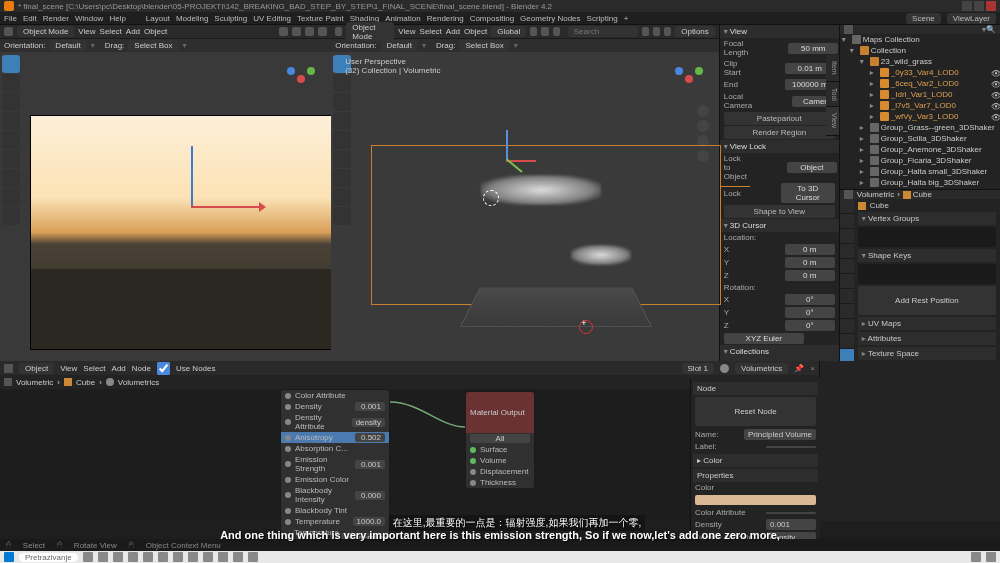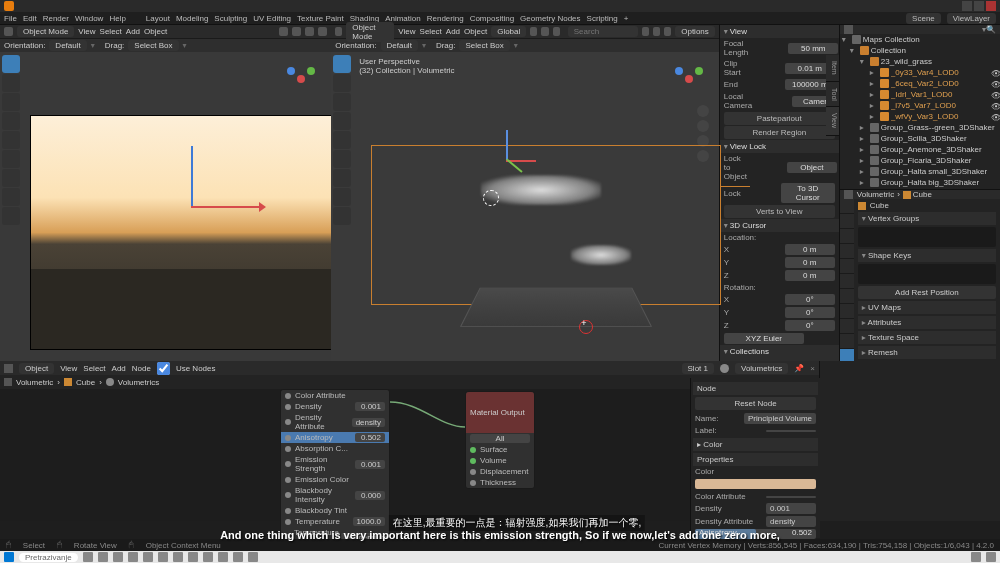--- a/index.html
+++ b/index.html
@@ -43,21 +43,21 @@
 .preview-ground { position: absolute; bottom: 0; left: 0; right: 0; height: 80px; background: #2b2822; }
 
 .nav-gizmo { position: absolute; right: 8px; top: 36px; width: 36px; height: 36px; }
 .nav-gizmo .ball { width: 8px; height: 8px; border-radius: 50%; position: absolute; }
 .nav-gizmo .r { background: #d64b4b; left: 10px; top: 14px; }
 .nav-gizmo .g { background: #64b846; left: 20px; top: 6px; }
 .nav-gizmo .b { background: #4a88e0; left: 0; top: 6px; }
 
 
 .right3d-content { flex: 1; position: relative; background: #3a3a3a; }
-.persp-info { position: absolute; left: 28px; top: 32px; font-size: 8px; color: #ccc; }
+.persp-info { position: absolute; left: 14px; top: 32px; font-size: 8px; color: #ccc; }
 .right3d-content .camera-frame { position: absolute; left: 40px; top: 120px; width: 350px; height: 160px; border: 1px solid #c97f2f; }
 .right3d-content .camera-frame::before { content:""; position:absolute; right:-30px; top:40px; width:30px; height:1px; background:#c97f2f; }
 .clouds { position:absolute; left: 150px; top:150px; width:120px; height:30px; background: radial-gradient(ellipse at center, #ddd 0%, rgba(200,200,200,0.5) 60%, transparent 80%); filter: blur(1px); }
 .clouds.small { left: 240px; top: 220px; width: 60px; height: 20px; }
 .gizmo3d { position:absolute; left:175px; top:135px; }
 .gizmo3d .axz { position:absolute; width:2px; height:30px; background:#5a8fe0; left:0; top:-30px; }
 .gizmo3d .axx { position:absolute; width:30px; height:2px; background:#d64b4b; left:0; top:0; }
 .gizmo3d .axy { position:absolute; width:2px; height:20px; background:#7ac24a; left:0; top:0; transform: rotate(-50deg); transform-origin: top left; }
 .circle-sel { position:absolute; left:152px; top:165px; width:16px; height:16px; border:1px dashed #fff; border-radius:50%; }
 .cursor3d { position:absolute; left:248px; top:295px; width:12px; height:12px; }
@@ -93,21 +93,21 @@
 .props-main { flex:1; background:#232323; display:flex; }
 .props-tabs { width:14px; background:#1a1a1a; display:flex; flex-direction:column; gap:1px; }
 .props-tabs .ptab { width:14px; height:14px; background:#2a2a2a; }
 .props-tabs .ptab.active { background:#3d7fb8; }
 .props-content { flex:1; padding:2px 4px; font-size:8px; overflow-y:auto; }
 .props-content .breadcrumb { display:flex; gap:4px; align-items:center; margin-bottom:2px; }
 .props-content .breadcrumb .cube { width:8px; height:8px; background:#cc8833; }
 .panel-head { background:#2d2d2d; padding:2px 4px; margin:2px 0 1px; }
 .panel-head::before { content:"▾ "; color:#888; }
 .panel-head.collapsed::before { content:"▸ "; }
-.panel-btn { background:#333; padding:2px; text-align:center; border-radius:2px; margin:2px 0; }
+.panel-btn { background:#333; padding:10px; text-align:center; border-radius:2px; margin:2px 0; }
 
 
 .bottom-split { height: 160px; display:flex; background:#1e1e1e; }
 .bottom-left { flex:1; display:flex; flex-direction:column; border-right:1px solid #111; }
 .bottom-right { width:180px; background:#232323; display:flex; flex-direction:column; }
 
 .node-header { height:14px; background:#2a2a2a; display:flex; align-items:center; padding:0 4px; font-size:8px; gap:6px; }
 .node-header .crumb { display:flex; gap:4px; align-items:center; }
 .node-area { flex:1; background:#1d1d1d; position:relative; }
 
@@ -146,20 +146,21 @@
 
 .taskbar { position:absolute; bottom:0; left:0; right:0; height:12px; background:#e8e8e8; display:flex; align-items:center; padding:0 4px; gap:5px; }
 .taskbar .tbicon { width:10px; height:10px; background:#888; border-radius:1px; }
 .taskbar .search { background:#fff; border-radius:6px; padding:0 6px; color:#666; font-size:8px; }
 </style>
 </head>
 <body>
 
 <div class="titlebar">
   <span style="width:10px;height:10px;background:#e87d0d;border-radius:2px;margin-right:4px;"></span>
+  <span>* final_scene [C:\Users\pc\Desktop\blender\05-PROJEKTI\142_BREAKING_BAD_STEP_BY_STEP\1_FINAL_SCENE\final_scene.blend] - Blender 4.2</span>
   <span class="spacer"></span>
   <span class="winbtn"></span>
   <span class="winbtn"></span>
   <span class="winbtn" style="background:#aa3333;"></span>
 </div>
 
 <div class="menubar">
   <span>File</span>
   <span>Edit</span>
   <span>Render</span>
@@ -320,21 +321,21 @@
       <div class="sect-head">View Lock</div>
       <div class="row">
           <label>Lock to Object</label>
           <span class="val">Object</span>
           <span style="color:#888;margin-left:2px;">⌖</span>
         </div>
       <div class="row">
           <label>Lock</label>
           <span class="val">To 3D Cursor</span>
         </div>
-      <div class="btn-row"><span>Verts to View</span></div>
+      <div class="btn-row"><span>Shape to View</span></div>
       <div class="sect-head">3D Cursor</div>
       <div class="row">
           <label>Location:</label>
         </div>
       <div class="row">
           <label>X</label>
           <span class="val">0 m</span>
         </div>
       <div class="row">
           <label>Y</label>
@@ -667,21 +668,20 @@
 </div>
 
 <div class="statusbar">
   <span>🖱</span>
     <span>Select</span>
   <span>🖱</span>
     <span>Rotate View</span>
   <span>🖱</span>
     <span>Object Context Menu</span>
   <span class="spacer"></span>
-  <span>Current Vertex Memory | Verts:856,545 | Faces:634,190 | Tris:754,158 | Objects:1/6,043 | 4.2.0</span>
 </div>
 
 <div class="subtitle-cn">在这里,最重要的一点是：辐射强度,如果我们再加一个零,</div>
 <div class="subtitle-en">And one thing which is very important here is this emission strength, So if we now,let's add one zero more,</div>
 
 <div class="taskbar">
   <span class="tbicon" style="background:#0078d4;"></span>
   <span class="search">Pretrazivanje</span>
   <span class="tbicon"></span>
   <span class="tbicon"></span>

